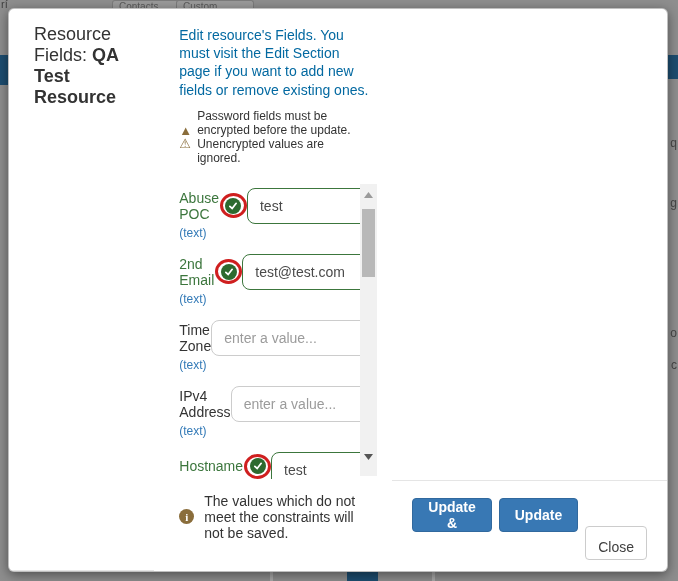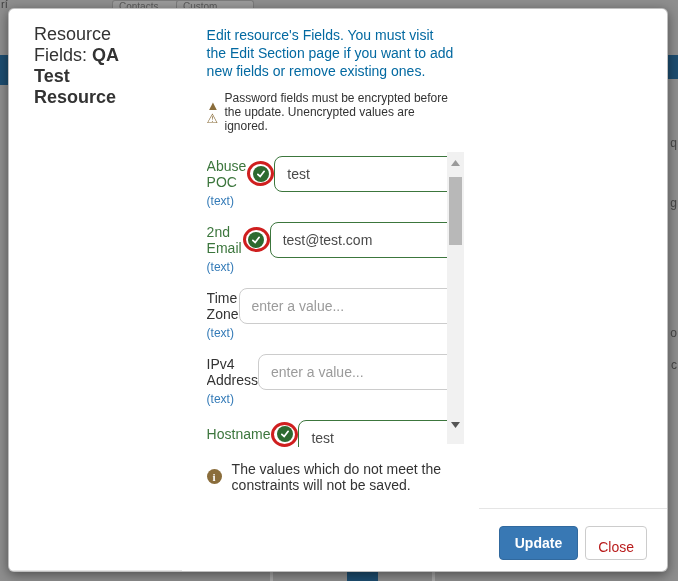--- a/index.html
+++ b/index.html
@@ -72,21 +72,21 @@
   .sb-thumb{position:absolute;left:2px;top:25px;width:13px;height:68px;background:#b8b8b8;}
 
   .info-line{display:flex;align-items:center;gap:10px;font-size:14px;margin:14px 8px 0;color:#333;}
   .info-icon{width:15px;height:15px;border-radius:50%;background:var(--warn-brown);color:#fff;
     display:flex;align-items:center;justify-content:center;font-size:11px;font-weight:700;
     font-family:"Liberation Serif",serif;flex:0 0 auto;}
 
   .modal-footer{border-top:1px solid #e5e5e5;padding:17px 20px 11px;display:flex;justify-content:flex-end;gap:7px;margin-top:auto;}
   .btn{font-family:"Liberation Sans",sans-serif;font-size:14px;border-radius:4px;height:34px;cursor:pointer;}
   .btn-primary{background:var(--accent-blue);border:1px solid #31699e;color:#fff;font-weight:700;padding:0 15px;}
-  .btn-default{background:#fff;border:1px solid #ccc;color:#b91c1c;padding:12px 12px;font-weight:400;}
+  .btn-default{background:#fff;border:1px solid #ccc;color:#404040;padding:12px 12px;font-weight:400;margin-top:28px;}
 </style>
 </head>
 <body>
 
 <div class="bg-artifact bg-tab" style="left:112px;width:80px;"><span>Contacts</span></div>
 <div class="bg-artifact bg-tab" style="left:176px;width:78px;"><span>Custom</span></div>
 <div class="bg-artifact bg-fragment">rí</div>
 <div class="bg-artifact bg-navy" style="left:0;top:55px;width:8px;height:30px;"></div>
 <div class="bg-artifact bg-navy" style="right:0;top:55px;width:10px;height:24px;"></div>
 <span class="bg-artifact edge-letter" style="top:136px;">q</span>
@@ -249,17 +249,18 @@
       </div>
     </div>
 
     <div class="info-line">
       <span class="info-icon">i</span>
       <span>The values which do not meet the constraints will not be saved.</span>
     </div>
   </div>
 
   <div class="modal-footer">
+    <button class="btn btn-primary">Update &amp; Close</button>
     <button class="btn btn-primary">Update</button>
     <button class="btn btn-default">Close</button>
   </div>
 
 </div>
 
 </body></html>

